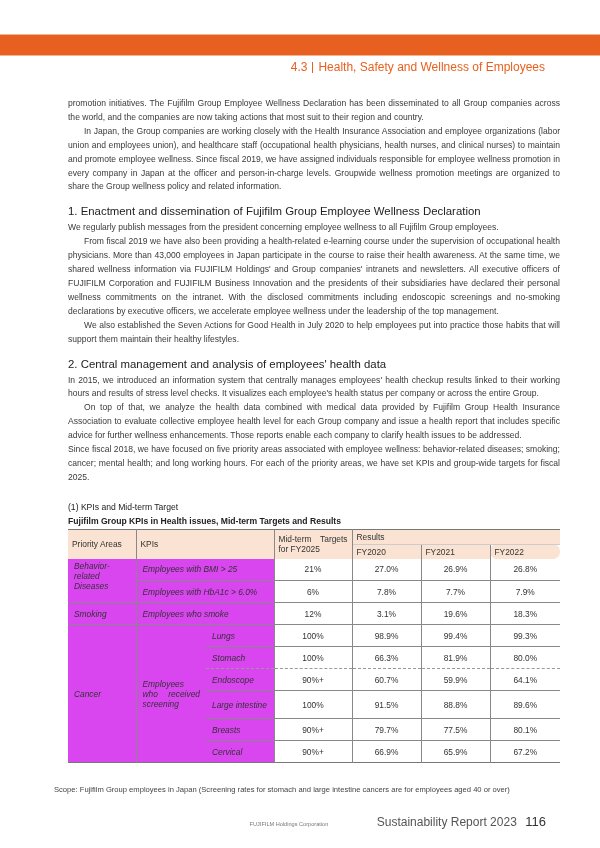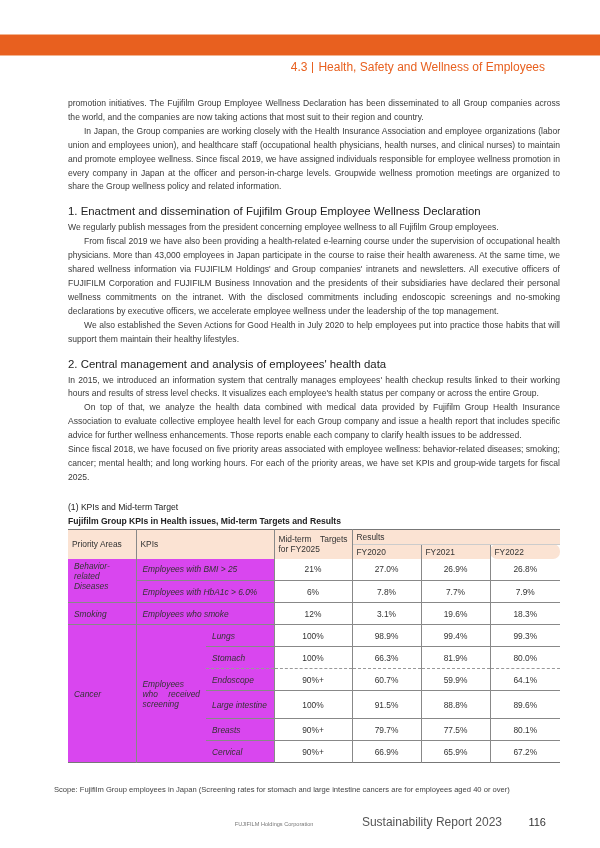--- a/index.html
+++ b/index.html
@@ -49,21 +49,21 @@
   .gray { background: #d946ef; font-style: italic; }
   .c { text-align: center; }
   .footnote {
     position: absolute; left: 54px; top: 785px; font-size: 7.6px; color: #444;
   }
   .footer {
     position: absolute; right: 54px; top: 812px; white-space: nowrap; color: #555;
   }
   .footer .corp { font-size: 5.6px; color: #777; }
   .footer .rep { font-size: 12px; color: #555; margin-left: 44px; }
-  .footer .page { font-size: 11px; color: #333; margin-left: 22px; }
+  .footer .page { font-size: 13px; color: #333; margin-left: 4px; }
 </style>
 </head>
 <body>
 
 <div class="band"></div>
 <div class="section-header">
   <span>4.3</span><span class="sep"></span><span>Health, Safety and Wellness of Employees</span>
 </div>
 
 <div class="content">

